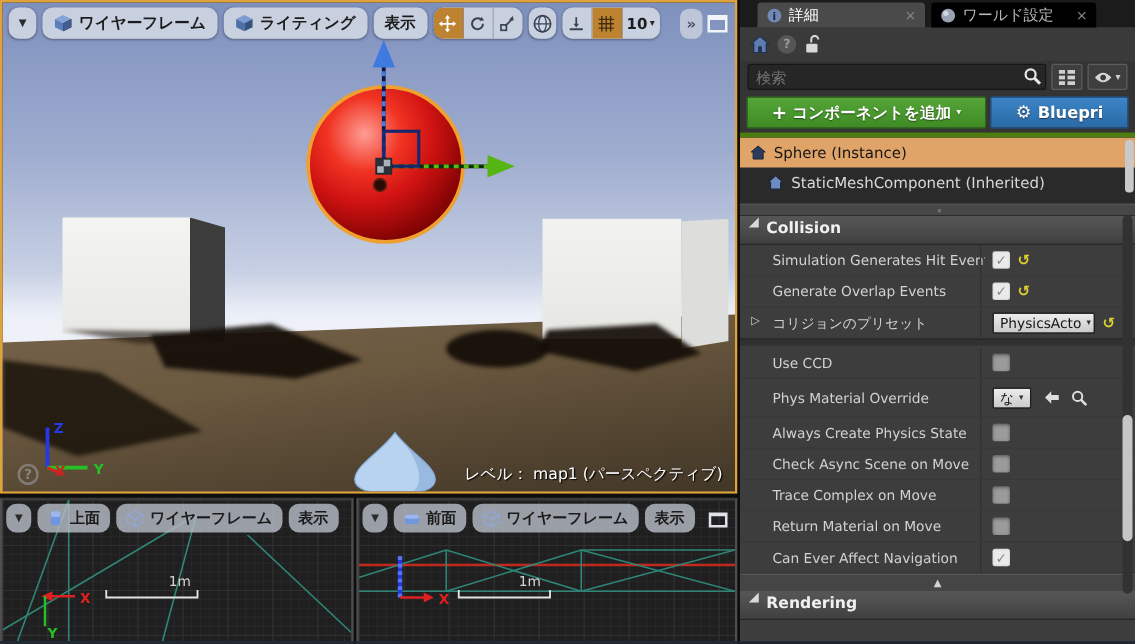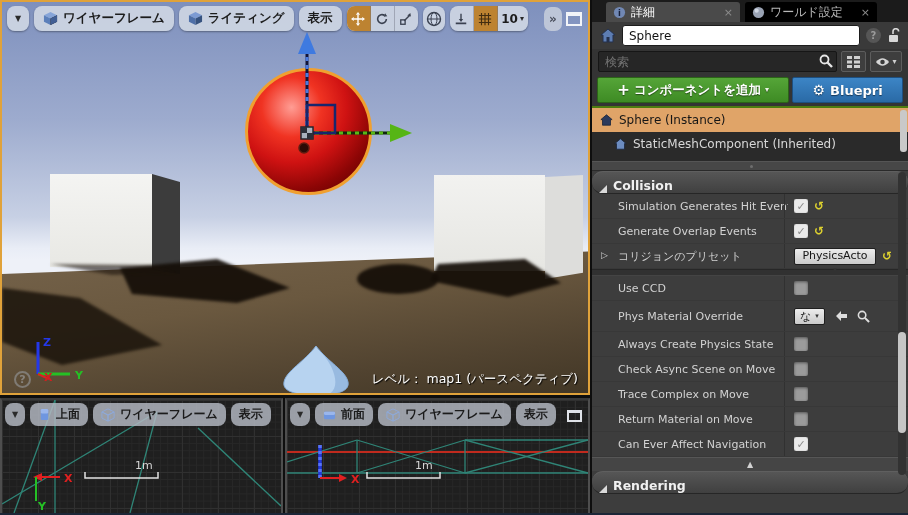--- a/index.html
+++ b/index.html
@@ -88,47 +88,47 @@
   #search-mag{position:absolute;right:4px;top:3px;}
   .mini-btn{width:25px;height:21px;background:#3e3e3e;border:1px solid #5d5d5d;border-radius:2px;
     display:flex;align-items:center;justify-content:center;gap:2px;box-sizing:border-box;}
   #action-row{display:flex;gap:3px;padding:3px 5px;height:32px;box-sizing:border-box;background:#343434;}
   #add-component-btn{flex:1.75;background:linear-gradient(#55a538,#3e8b24);border:1px solid #2c6418;border-radius:2px;
     color:#fff;font-size:12.5px;font-weight:bold;display:flex;align-items:center;justify-content:center;gap:4px;
     text-shadow:0 1px 1px rgba(0,0,0,.5);white-space:nowrap;}
   #blueprint-btn{flex:1;background:linear-gradient(#3c85c6,#2a6aa6);border:1px solid #1d4f80;border-radius:2px;
     color:#fff;font-size:13px;font-weight:bold;display:flex;align-items:center;justify-content:center;gap:5px;
     text-shadow:0 1px 1px rgba(0,0,0,.5);white-space:nowrap;overflow:hidden;}
-  #component-list{position:relative;height:53px;background:#2a2a2a;border-top:2px solid #4d7c0f;overflow:hidden;}
+  #component-list{position:relative;height:53px;background:#2a2a2a;border-top:4px solid #4d7c0f;overflow:hidden;}
   .comp-row{height:24px;display:flex;align-items:center;gap:6px;padding:0 8px;font-size:12px;color:#d8d8d8;}
   .comp-row.selected{background:#e0a468;color:#161616;}
   .comp-row.child{padding-left:22px;}
   #comp-scroll{position:absolute;right:1px;top:2px;width:7px;height:42px;background:#c9c9c9;border-radius:3px;}
   #splitter{height:8px;background:#474747;border-top:1px solid #555;border-bottom:1px solid #2a2a2a;position:relative;}
   #splitter::after{content:"";position:absolute;left:50%;top:3px;width:3px;height:3px;border-radius:50%;background:#6e6e6e;}
 
   #props{position:relative;background:#3d3d3d;}
   .section{height:21px;background:linear-gradient(#565656,#404040);border-top:1px solid #5f5f5f;border-bottom:1px solid #262626;
-    display:flex;align-items:flex-end;gap:6px;padding:0 7px;color:#f0f0f0;font-weight:bold;font-size:12.5px;border-radius:11px;}
+    display:flex;align-items:flex-start;gap:6px;padding:0 7px;color:#f0f0f0;font-weight:bold;font-size:12.5px;}
   .sec-arrow{width:0;height:0;border-bottom:8px solid #dadada;border-left:8px solid transparent;}
   .prow{position:relative;height:24px;display:flex;align-items:center;border-bottom:1px solid rgba(0,0,0,.07);}
   .prow.tall{height:30px;}
   .plabel{padding-left:26px;font-size:11px;color:#d2d2d2;white-space:nowrap;overflow:hidden;max-width:170px;}
   .pexp{position:absolute;left:9px;top:6px;color:#cfcfcf;font-size:9px;}
   .pvalue{position:absolute;left:192px;right:14px;top:0;bottom:0;display:flex;align-items:center;gap:6px;
     padding-left:9px;border-left:1px solid #313131;}
   .chk{width:14px;height:14px;border-radius:2px;flex:none;display:flex;align-items:center;justify-content:center;
     font-size:11px;font-weight:bold;color:#8a8a8a;box-sizing:border-box;}
   .chk.on{background:#eaeaea;box-shadow:inset 0 0 1px #777;}
   .chk.off{background:#9b9b9b;box-shadow:inset 0 1px 3px rgba(0,0,0,.45);color:transparent;}
   .reset{color:#ddd12f;font-size:12px;line-height:12px;font-weight:bold;}
   .combo{height:17px;background:linear-gradient(#ececec,#cacaca);border:1px solid #1f1f1f;border-radius:2px;
     color:#151515;font-size:11px;display:flex;align-items:center;gap:4px;padding:0 5px;box-sizing:border-box;white-space:nowrap;}
   .combo .caret{font-size:7px;color:#333;}
-  .combo.wide{width:82px;justify-content:space-between;flex-direction:column;}
+  .combo.wide{width:82px;justify-content:space-between;}
   .sep5{height:5px;background:#313131;border-top:1px solid #272727;border-bottom:1px solid #444;}
   #collapse-strip{height:13px;background:#454545;border-top:1px solid #565656;display:flex;align-items:center;justify-content:center;
     color:#d2d2d2;font-size:8px;}
   #props-scroll-track{position:absolute;right:2px;top:172px;bottom:40px;width:8px;background:#323232;border-radius:4px;}
   #props-scroll-thumb{position:absolute;right:2px;top:332px;width:8px;height:101px;background:#c6c6c6;border-radius:4px;}
 </style>
 </head>
 <body>
 
 <div id="stage">
@@ -390,21 +390,20 @@
         <span>ワールド設定</span>
         <span class="tab-close">×</span>
       </div>
     </div>
 
     <div id="name-row">
       <svg width="16" height="15" viewBox="0 0 16 15">
           <path d="M8 1 1 7h2v7h10V7h2z" fill="#5d7db2" stroke="#24314d" stroke-width="1"></path>
           <rect x="6.5" y="9" width="3" height="5" fill="#24314d"></rect>
         </svg>
-      <input id="actor-name-input" value="Sphere" style="">
       <div class="round-help">
           <span>?</span>
         </div>
       <svg width="13" height="15" viewBox="0 0 13 15">
           <rect x="2" y="7" width="9" height="7" rx="1" fill="#d8d8d8"></rect>
           <path d="M4 7V4.5a2.8 2.8 0 0 1 5.6 0" fill="none" stroke="#d8d8d8" stroke-width="1.6" transform="translate(2,-1)"></path>
         </svg>
     </div>
 
     <div id="search-row">

